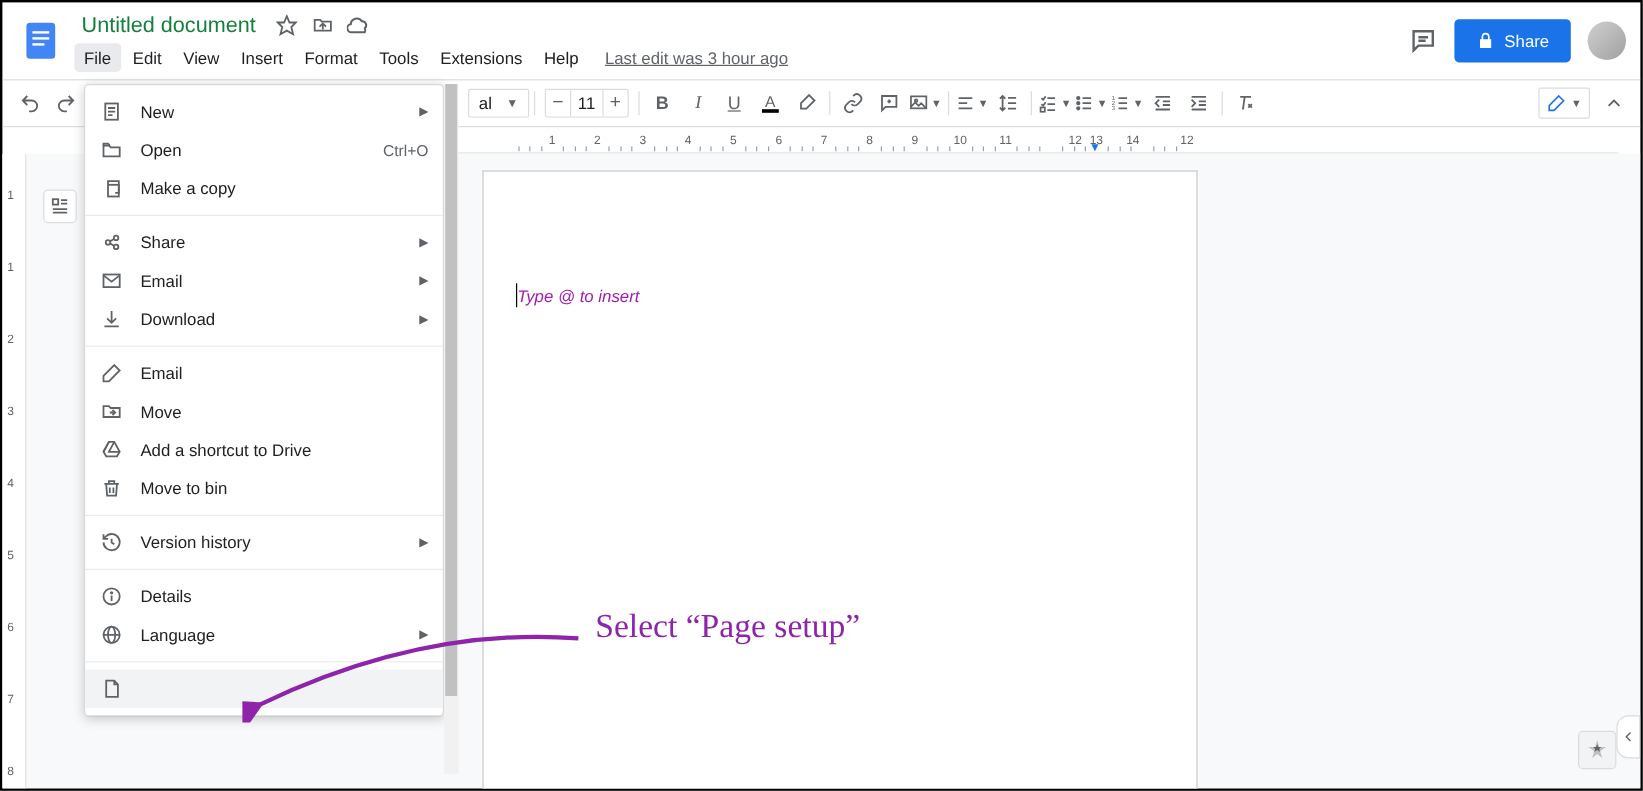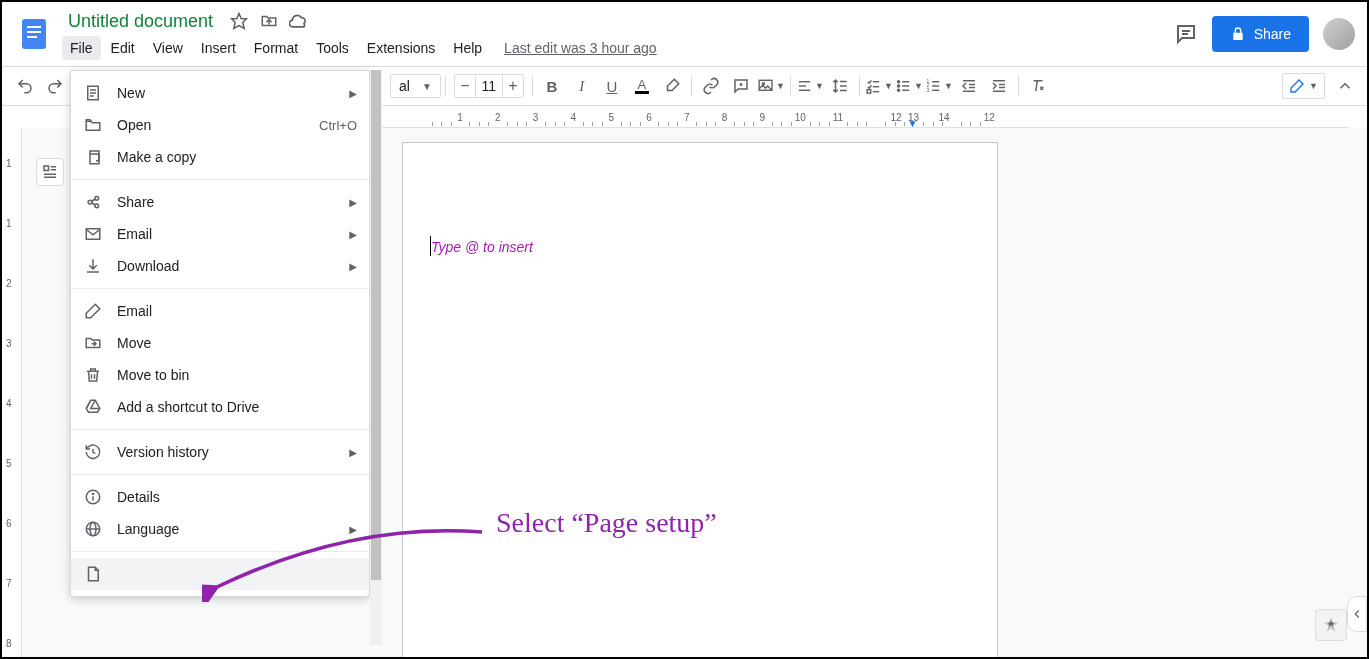--- a/index.html
+++ b/index.html
@@ -465,33 +465,33 @@
         <svg width="18" height="18" viewBox="0 0 24 24" fill="none" stroke="#5f6368" stroke-width="2">
           <path d="M3 6h6l2 2h10v10H3z"></path>
           <path d="M10 13h6M13 10l3 3-3 3"></path>
         </svg>
       </div>
       <div class="dd-label">Move</div>
     </div>
     <div class="dd-item">
       <div class="dd-icon">
         <svg width="18" height="18" viewBox="0 0 24 24" fill="none" stroke="#5f6368" stroke-width="2">
-          <path d="M4 7h16M9 7V4h6v3M6 7l1 13h10l1-13M10 11v6M14 11v6"></path>
-        </svg>
-      </div>
-      <div class="dd-label">Move to bin</div>
-    </div>
-    <div class="dd-item">
-      <div class="dd-icon">
-        <svg width="18" height="18" viewBox="0 0 24 24" fill="none" stroke="#5f6368" stroke-width="2">
           <path d="M9 3h6l6 11-3 5H6l-3-5z"></path>
           <path d="M9 3L3 14M15 3l-6 11h12"></path>
         </svg>
       </div>
       <div class="dd-label">Add a shortcut to Drive</div>
+    </div>
+    <div class="dd-item">
+      <div class="dd-icon">
+        <svg width="18" height="18" viewBox="0 0 24 24" fill="none" stroke="#5f6368" stroke-width="2">
+          <path d="M4 7h16M9 7V4h6v3M6 7l1 13h10l1-13M10 11v6M14 11v6"></path>
+        </svg>
+      </div>
+      <div class="dd-label">Move to bin</div>
     </div>
     <div class="dd-sep"></div>
     <div class="dd-item">
       <div class="dd-icon">
         <svg width="18" height="18" viewBox="0 0 24 24" fill="none" stroke="#5f6368" stroke-width="2">
           <path d="M3 12a9 9 0 1 0 3-7L3 8M3 3v5h5M12 8v4l3 2"></path>
         </svg>
       </div>
       <div class="dd-label">Version history</div>
       <div class="dd-arrow">▶</div>

